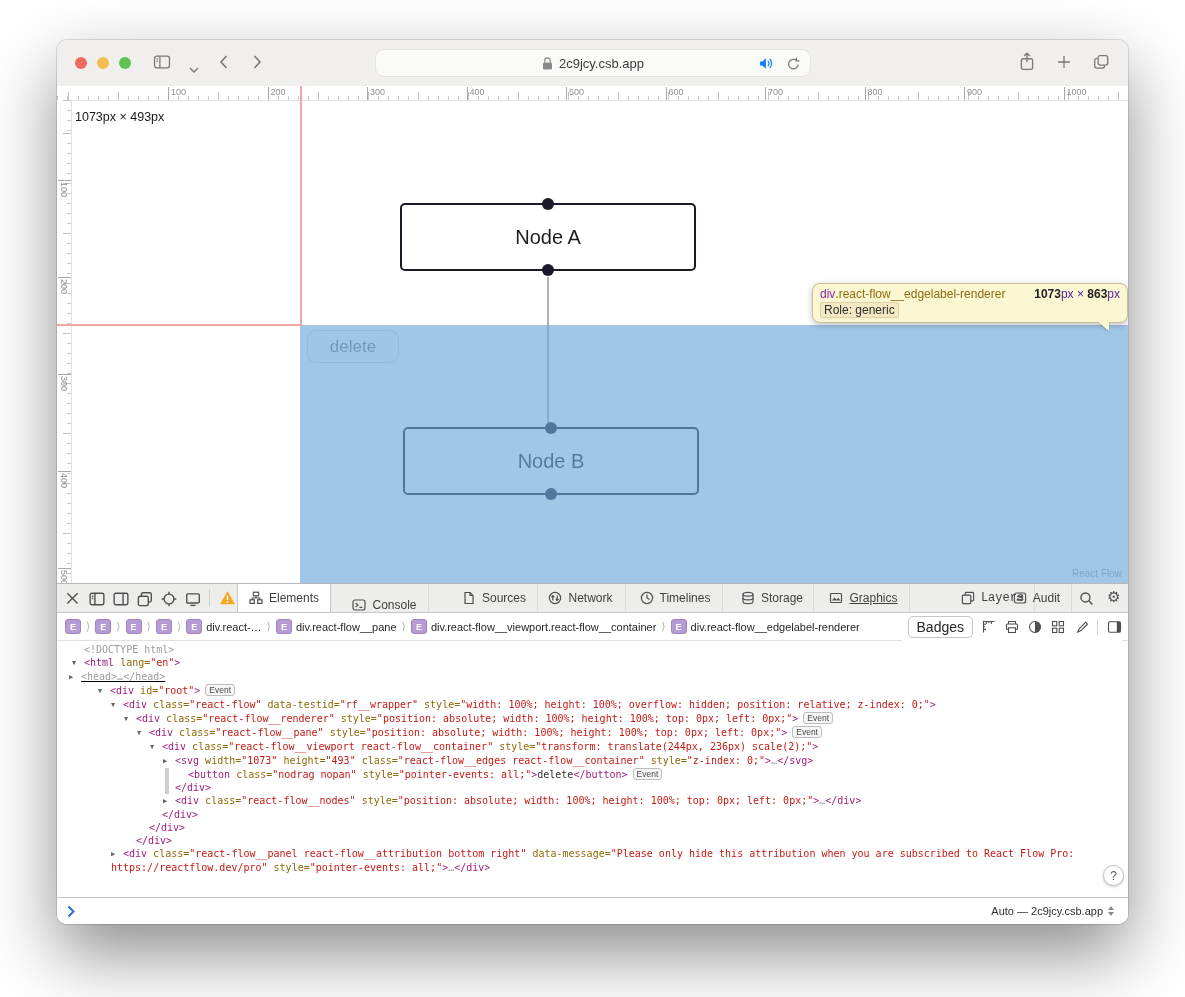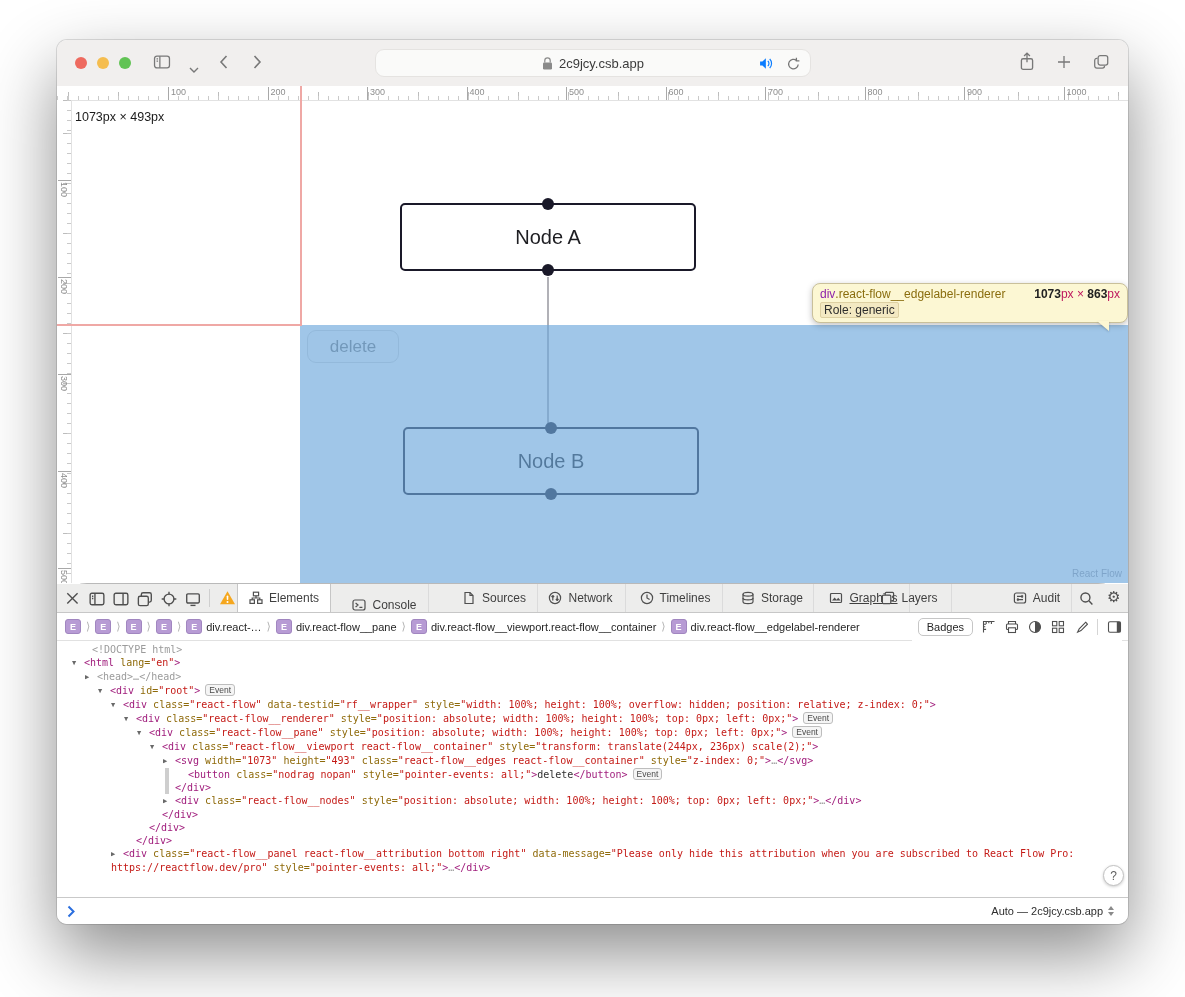--- a/index.html
+++ b/index.html
@@ -38,41 +38,41 @@
              border:1px solid #d8d8d8;color:#7a7a7a;font-size:17px;display:flex;align-items:center;justify-content:center;z-index:1;box-sizing:border-box;}
   .attribution{position:absolute;right:6px;top:482px;font-size:10px;color:#9d9da6;z-index:1;}
   .redv{position:absolute;left:243px;top:0;width:2px;height:240px;background:#efa8a5;z-index:7;}
   .redh{position:absolute;left:0;top:238px;width:243px;height:2px;background:#efa8a5;z-index:7;}
   .overlay{position:absolute;left:243px;top:239px;width:828px;height:258px;background:rgba(111,168,220,0.66);z-index:4;}
   .tooltip{position:absolute;left:755px;top:197px;width:316px;background:#fcf7d3;border:1px solid #c9c09a;border-radius:8px;
            box-shadow:0 2px 6px rgba(0,0,0,.25);padding:3px 7px 4px 7px;font-size:12px;z-index:8;box-sizing:border-box;}
   .tt-row1{display:flex;align-items:baseline;}
   .tt-tag{color:#8e24aa;}.tt-class{color:#8a6d0e;}
   .tt-dims{margin-left:auto;white-space:nowrap;}
-  .tt-num{color:#222;font-weight:bold;}.tt-px{color:#be185d;margin-top:13px;}
+  .tt-num{color:#222;font-weight:bold;}.tt-px{color:#4c1d95;margin-top:13px;}
   .tt-role{display:inline-block;margin-top:1px;padding:0 3px;background:#f3e9c2;border:1px solid #ddd0a2;border-radius:2px;color:#2e2e2e;}
   .tt-tail{position:absolute;right:18px;bottom:-9px;width:0;height:0;border-left:12px solid transparent;border-top:10px solid #fcf7d3;
            filter:drop-shadow(0 1px 1px rgba(0,0,0,.2));}
   
-  .devtools{position:absolute;left:0;top:543px;width:1071px;height:341px;background:#fff;border-top:1px solid #b9b9b9;box-sizing:border-box;border-radius:30px;}
+  .devtools{position:absolute;left:0;top:543px;width:1071px;height:341px;background:#fff;border-top:1px solid #b9b9b9;box-sizing:border-box;}
   .tabbar{position:absolute;left:0;top:0;width:100%;height:29px;background:#ededec;border-bottom:1px solid #c7c7c7;box-sizing:border-box;}
   .ctlico{position:absolute;top:7px;color:#4f4f4f;}
   .tb-sep{position:absolute;top:5px;width:1px;height:18px;background:#cfcfcf;}
   .dtab{position:absolute;top:0;height:28px;display:flex;align-items:center;justify-content:center;gap:6px;
         font-size:12px;color:#3f3f3f;border-right:1px solid #dbdbdb;box-sizing:border-box;}
   .dtab.active{background:#fff;border-left:1px solid #c6c6c6;border-right:1px solid #c6c6c6;}
   .crumbbar{position:absolute;left:0;top:29px;width:100%;height:28px;background:#fff;border-bottom:1px solid #e1e1e1;
             display:flex;align-items:center;padding-left:8px;box-sizing:border-box;}
   .crumb{display:flex;align-items:center;gap:4px;}
   .ebadge{width:14px;height:13px;border-radius:3px;background:#b79bd4;border:1px solid #a186c0;color:#fff;font-size:9px;
           font-weight:bold;display:flex;align-items:center;justify-content:center;box-sizing:content-box;}
   .crumb-label{font-size:11px;color:#262626;white-space:nowrap;}
   .crumb-sep{color:#b3b3b3;font-size:11px;margin:0 5px;}
   .crumb-right{position:absolute;right:6px;top:0;height:28px;display:flex;align-items:center;gap:9px;background:#fff;padding-left:6px;}
-  .badges-btn{border:1px solid #c6c6c6;border-radius:5px;font-size:11px;color:#262626;padding:2px 8px;background:#fff;}
+  .badges-btn{border:1px solid #c6c6c6;border-radius:5px;font-size:14px;color:#262626;padding:2px 8px;background:#fff;}
   .cr-ico{color:#4f4f4f;display:flex;}
   .cr-sep{width:1px;height:16px;background:#d5d5d5;}
   .tree{position:absolute;left:0;top:57px;width:100%;height:252px;overflow:hidden;
         font-family:"DejaVu Sans Mono",monospace;font-size:10px;line-height:13px;padding-top:2px;box-sizing:border-box;}
   .t-line{position:relative;white-space:pre-wrap;}
   .t-line.wrap{max-width:990px;}
   .arr{display:inline-block;width:12px;color:#696969;font-size:7px;vertical-align:1px;}
   .st-t{color:#a01d7c;margin-top:20px;}.st-a{color:#8f6a0a;}.st-v{color:#c41a16;}.st-g{color:#9b9b9b;}.st-x{color:#303030;}.st-p{color:#303030;}
   .ev{display:inline-block;font-family:"Liberation Sans",sans-serif;font-size:8.5px;line-height:10px;padding:0 3px;
       border:1px solid #bdbdbd;border-radius:3px;background:#f5f5f5;color:#4a4a4a;margin-left:5px;vertical-align:1px;}
@@ -313,21 +313,21 @@
             </span>
             <span>Storage</span>
           </div><div class="dtab" style="left: 761px; width: 92px; text-decoration: underline;">
             <span style="display: flex; color: rgb(79, 79, 79);">
               <svg width="14" height="14" viewBox="0 0 14 14" fill="none" stroke="currentColor" stroke-width="1.2">
                 <rect x="1.5" y="2.5" width="11" height="9" rx="1"></rect>
                 <path d="M3 9.6l2.6-3.2 2 2.3 1.6-1.9 2.4 2.8z" fill="currentColor" stroke="none"></path>
               </svg>
             </span>
             <span>Graphics</span>
-          </div><div class="dtab" style="left: 811px; width: 84px;">
+          </div><div class="dtab" style="left: 894px; width: 84px; font-family: Liberation Mono, monospace;">
             <span style="display: flex; color: rgb(79, 79, 79);">
               <svg width="14" height="14" viewBox="0 0 14 14" fill="none" stroke="currentColor" stroke-width="1.2">
                 <rect x="4.2" y="1.4" width="8.4" height="8.4" rx="1"></rect>
                 <rect x="1.4" y="4.2" width="8.4" height="8.4" rx="1" fill="#ededec"></rect>
               </svg>
             </span>
             <span>Layers</span>
           </div><div class="dtab" style="left: 945px; width: 70px;">
             <span style="display: flex; color: rgb(79, 79, 79);">
               <svg width="14" height="14" viewBox="0 0 14 14" fill="none" stroke="currentColor" stroke-width="1.2">
@@ -421,23 +421,23 @@
         <span class="cr-ico">
           <svg width="15" height="14" viewBox="0 0 15 14" fill="none" stroke="currentColor" stroke-width="1.1">
               <rect x="1.5" y="1.8" width="12" height="10.4" rx="1.5"></rect>
               <rect x="9.8" y="1.8" width="3.7" height="10.4" fill="currentColor" stroke="none"></rect>
             </svg>
         </span>
       </div>
     </div>
 
     <div class="tree" id="dt-tree">
-        <div class="t-line" style="padding-left: 23px;"><span class="arr"></span><span class="st-g">&lt;!DOCTYPE html&gt;</span></div>
+        <div class="t-line" style="padding-left: 15px;"><span class="arr"></span><span class="st-g">&lt;!DOCTYPE html&gt;</span></div>
         <div class="t-line" style="padding-left: 15px;"><span class="arr">▼</span><span class="st-t">&lt;html</span><span class="st-a"> lang=</span><span class="st-v">"en"</span><span class="st-t">&gt;</span></div>
-        <div class="t-line" style="padding-left: 28px;"><span class="arr">▶</span><span class="st-g">&lt;head&gt;…&lt;/head&gt;</span></div>
+        <div class="t-line" style="padding-left: 12px; text-decoration: underline;"><span class="arr">▶</span><span class="st-g">&lt;head&gt;…&lt;/head&gt;</span></div>
         <div class="t-line" style="padding-left: 41px;"><span class="arr">▼</span><span class="st-t">&lt;div</span><span class="st-a"> id=</span><span class="st-v">"root"</span><span class="st-t">&gt;</span><span class="ev">Event</span></div>
         <div class="t-line" style="padding-left: 54px;"><span class="arr">▼</span><span class="st-t">&lt;div</span><span class="st-a"> class=</span><span class="st-v">"react-flow"</span><span class="st-a"> data-testid=</span><span class="st-v">"rf__wrapper"</span><span class="st-a"> style=</span><span class="st-v">"width: 100%; height: 100%; overflow: hidden; position: relative; z-index: 0;"</span><span class="st-t">&gt;</span></div>
         <div class="t-line" style="padding-left: 67px;"><span class="arr">▼</span><span class="st-t">&lt;div</span><span class="st-a"> class=</span><span class="st-v">"react-flow__renderer"</span><span class="st-a"> style=</span><span class="st-v">"position: absolute; width: 100%; height: 100%; top: 0px; left: 0px;"</span><span class="st-t">&gt;</span><span class="ev">Event</span></div>
         <div class="t-line" style="padding-left: 80px;"><span class="arr">▼</span><span class="st-t">&lt;div</span><span class="st-a"> class=</span><span class="st-v">"react-flow__pane"</span><span class="st-a"> style=</span><span class="st-v">"position: absolute; width: 100%; height: 100%; top: 0px; left: 0px;"</span><span class="st-t">&gt;</span><span class="ev">Event</span></div>
         <div class="t-line" style="padding-left: 93px;"><span class="arr">▼</span><span class="st-t">&lt;div</span><span class="st-a"> class=</span><span class="st-v">"react-flow__viewport react-flow__container"</span><span class="st-a"> style=</span><span class="st-v">"transform: translate(244px, 236px) scale(2);"</span><span class="st-t">&gt;</span></div>
         <div class="t-line" style="padding-left: 106px;"><span class="arr">▶</span><span class="st-t">&lt;svg</span><span class="st-a"> width=</span><span class="st-v">"1073"</span><span class="st-a"> height=</span><span class="st-v">"493"</span><span class="st-a"> class=</span><span class="st-v">"react-flow__edges react-flow__container"</span><span class="st-a"> style=</span><span class="st-v">"z-index: 0;"</span><span class="st-t">&gt;</span><span class="st-g">…</span><span class="st-t">&lt;/svg&gt;</span></div>
         <div class="t-line" style="padding-left: 119px;"><span class="gutbar"></span><span class="arr"></span><span class="st-t">&lt;button</span><span class="st-a"> class=</span><span class="st-v">"nodrag nopan"</span><span class="st-a"> style=</span><span class="st-v">"pointer-events: all;"</span><span class="st-t">&gt;</span><span class="st-x">delete</span><span class="st-t">&lt;/button&gt;</span><span class="ev">Event</span></div>
         <div class="t-line" style="padding-left: 106px;"><span class="gutbar"></span><span class="arr"></span><span class="st-t">&lt;/div&gt;</span></div>
         <div class="t-line" style="padding-left: 106px;"><span class="arr">▶</span><span class="st-t">&lt;div</span><span class="st-a"> class=</span><span class="st-v">"react-flow__nodes"</span><span class="st-a"> style=</span><span class="st-v">"position: absolute; width: 100%; height: 100%; top: 0px; left: 0px;"</span><span class="st-t">&gt;</span><span class="st-g">…</span><span class="st-t">&lt;/div&gt;</span></div>
         <div class="t-line" style="padding-left: 93px;"><span class="arr"></span><span class="st-t">&lt;/div&gt;</span></div>

